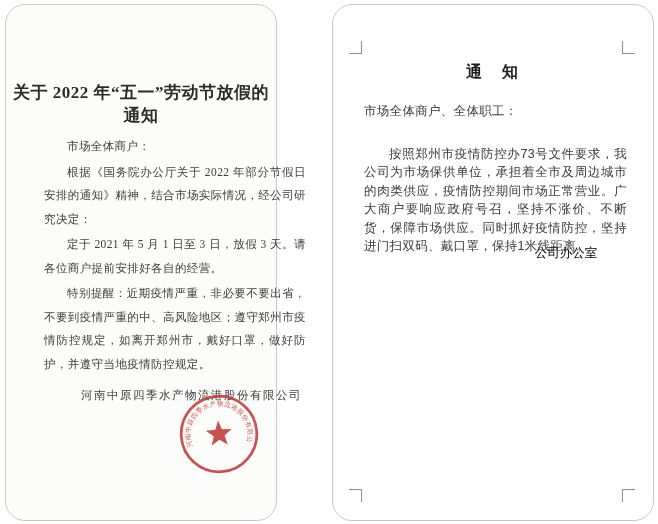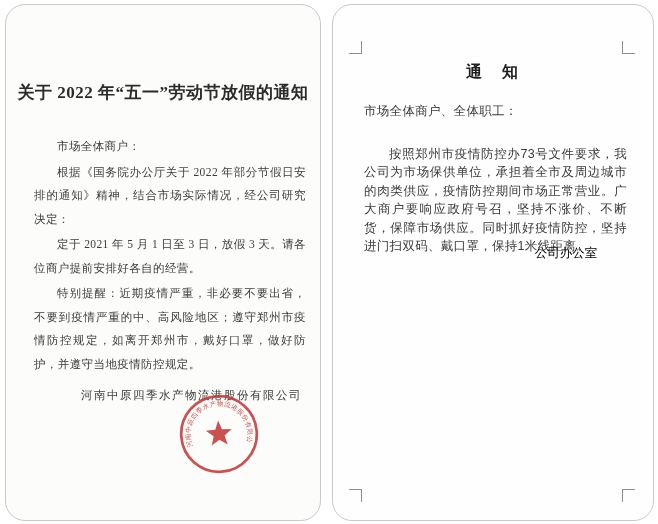--- a/index.html
+++ b/index.html
@@ -5,38 +5,38 @@
   * { margin:0; padding:0; box-sizing:border-box; }
   html,body { width:658px; height:524px; overflow:hidden; background:#ffffff; }
   body { position:relative; font-family:"Liberation Sans", sans-serif; }
 
   .page-card {
     position:absolute; top:4px; height:517px;
     background:#fdfdfc;
     border:1px solid #c9c9c9;
     border-radius:20px;
   }
-  .page-left  { left:5px;   width:316px; background:#fcfcfa; }
+  .page-left  { left:5px;   width:272px; background:#fcfcfa; }
   .page-right { left:332px; width:322px; background:#fefefe; }
 
   
   .l-title {
     position:absolute; top:76px; left:0; width:100%;
     text-align:center;
     font-family:"Liberation Serif", serif;
     font-weight:bold; font-size:17px; letter-spacing:0.5px;
     color:#2b2b2b;
   }
   .l-body {
     position:absolute; top:128px; left:28px; width:272px;
     font-family:"Liberation Serif", serif;
     font-size:11.5px; line-height:23.5px; letter-spacing:0.4px;
     color:#3d3d3d; text-align:justify;
   }
-  .l-body p { text-indent:2em; margin-top:2px; }
+  .l-body p { text-indent:2em; margin-top:2px;margin-left:10px; }
   .l-salutation { text-indent:0; }
   .l-para-bold { font-weight:bold; color:#303030; }
   .l-closing { text-indent:2em; margin-top:10px; }
   .l-company { text-align:right; padding-right:4px; margin-top:8px; letter-spacing:1.5px; }
 
   .stamp {
     position:absolute; left:171px; top:387px; width:84px; height:84px;
     opacity:0.88; transform:rotate(-4deg);
     pointer-events:none;
   }

